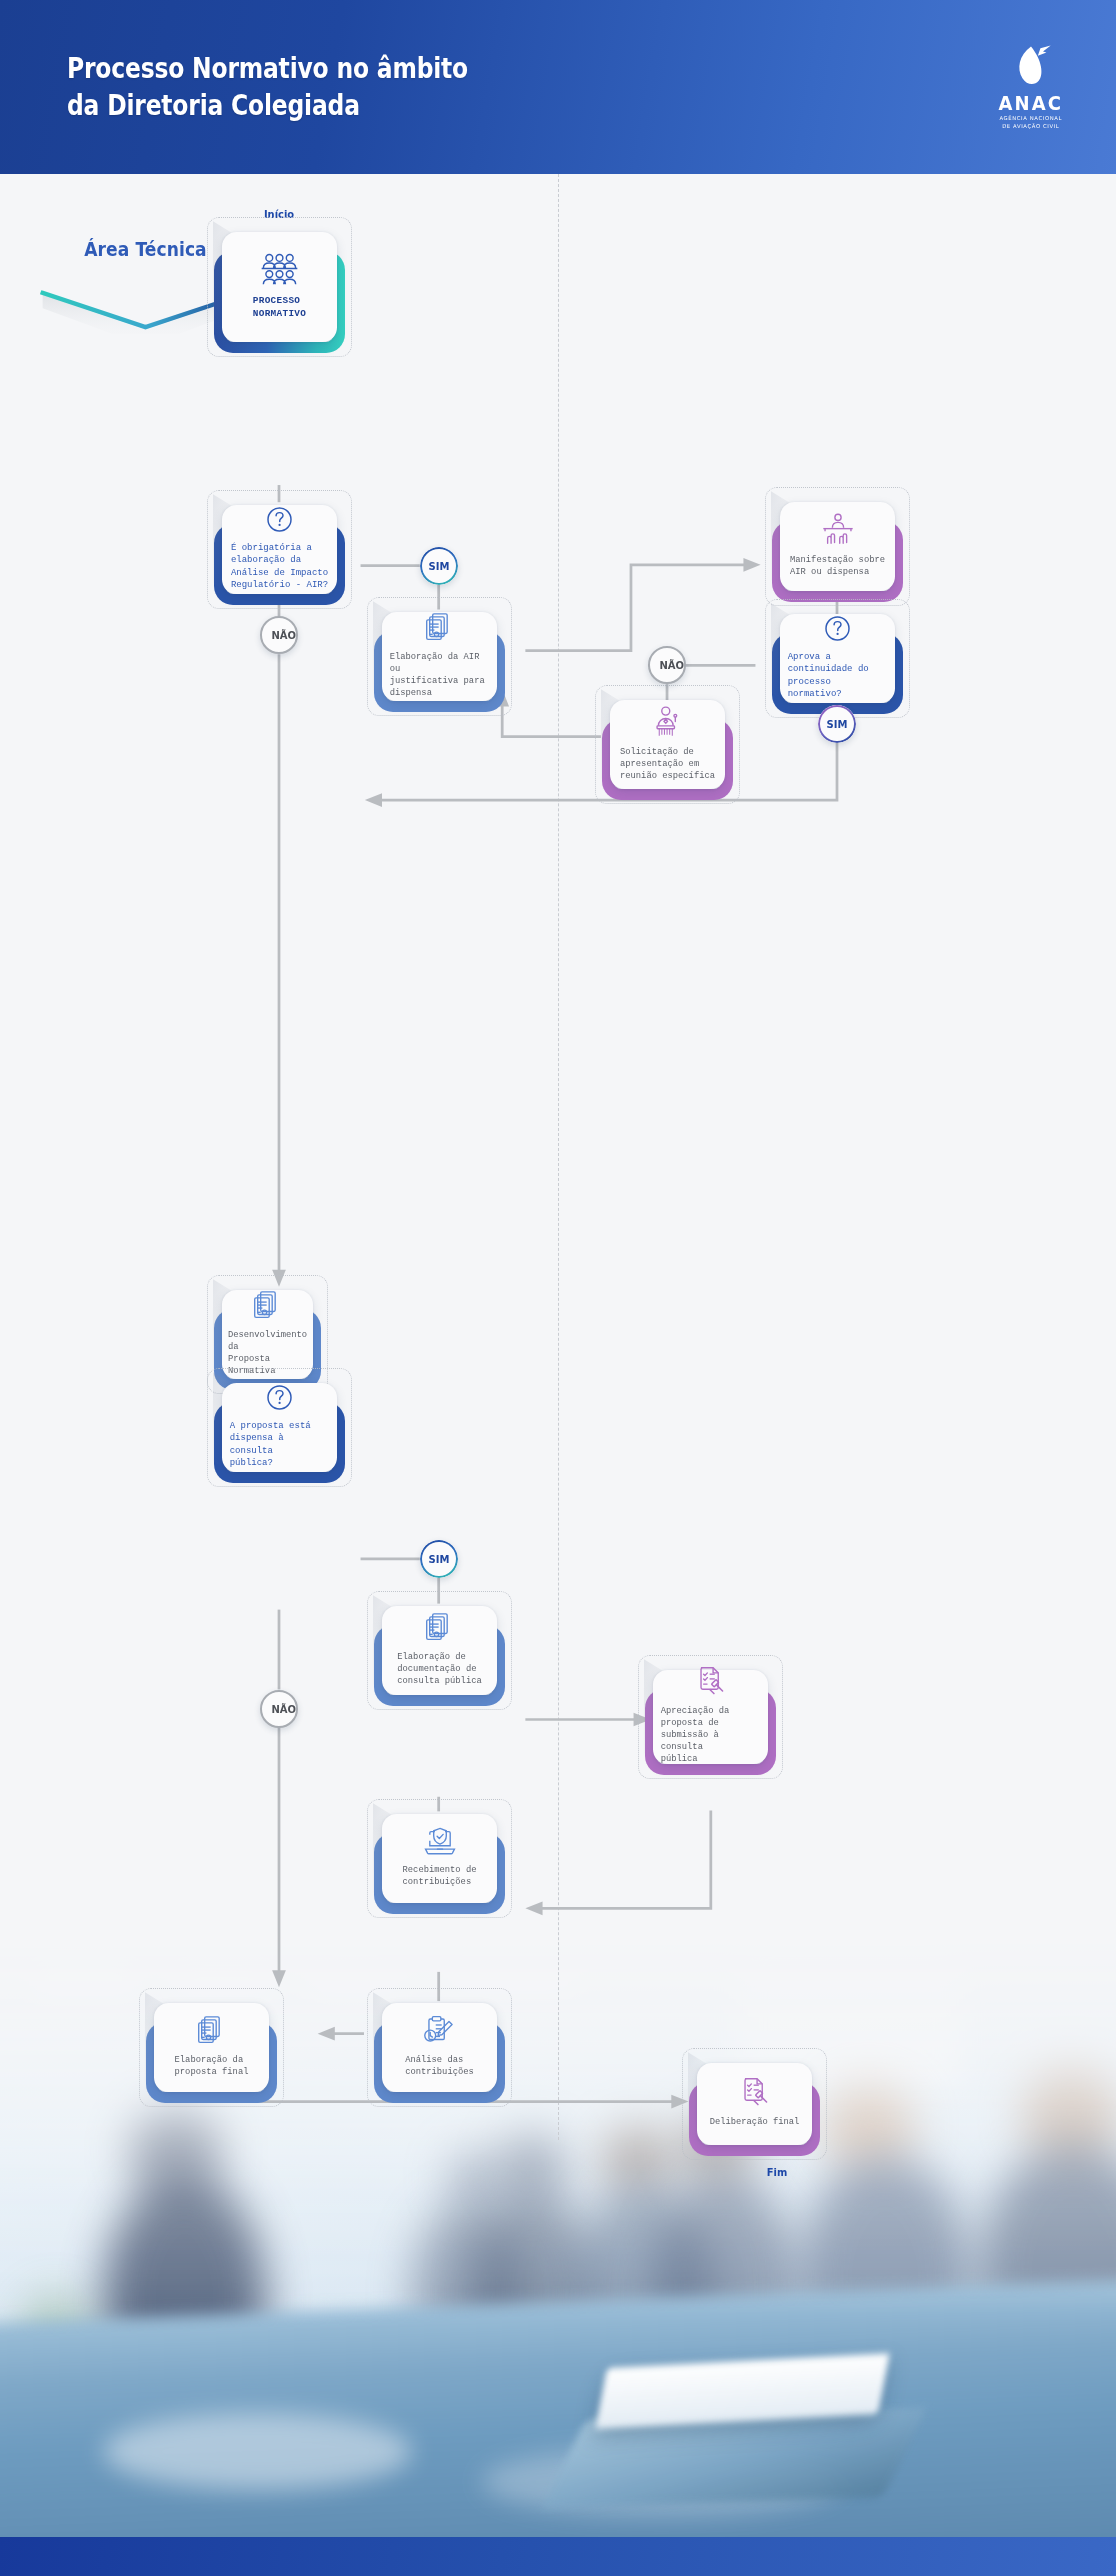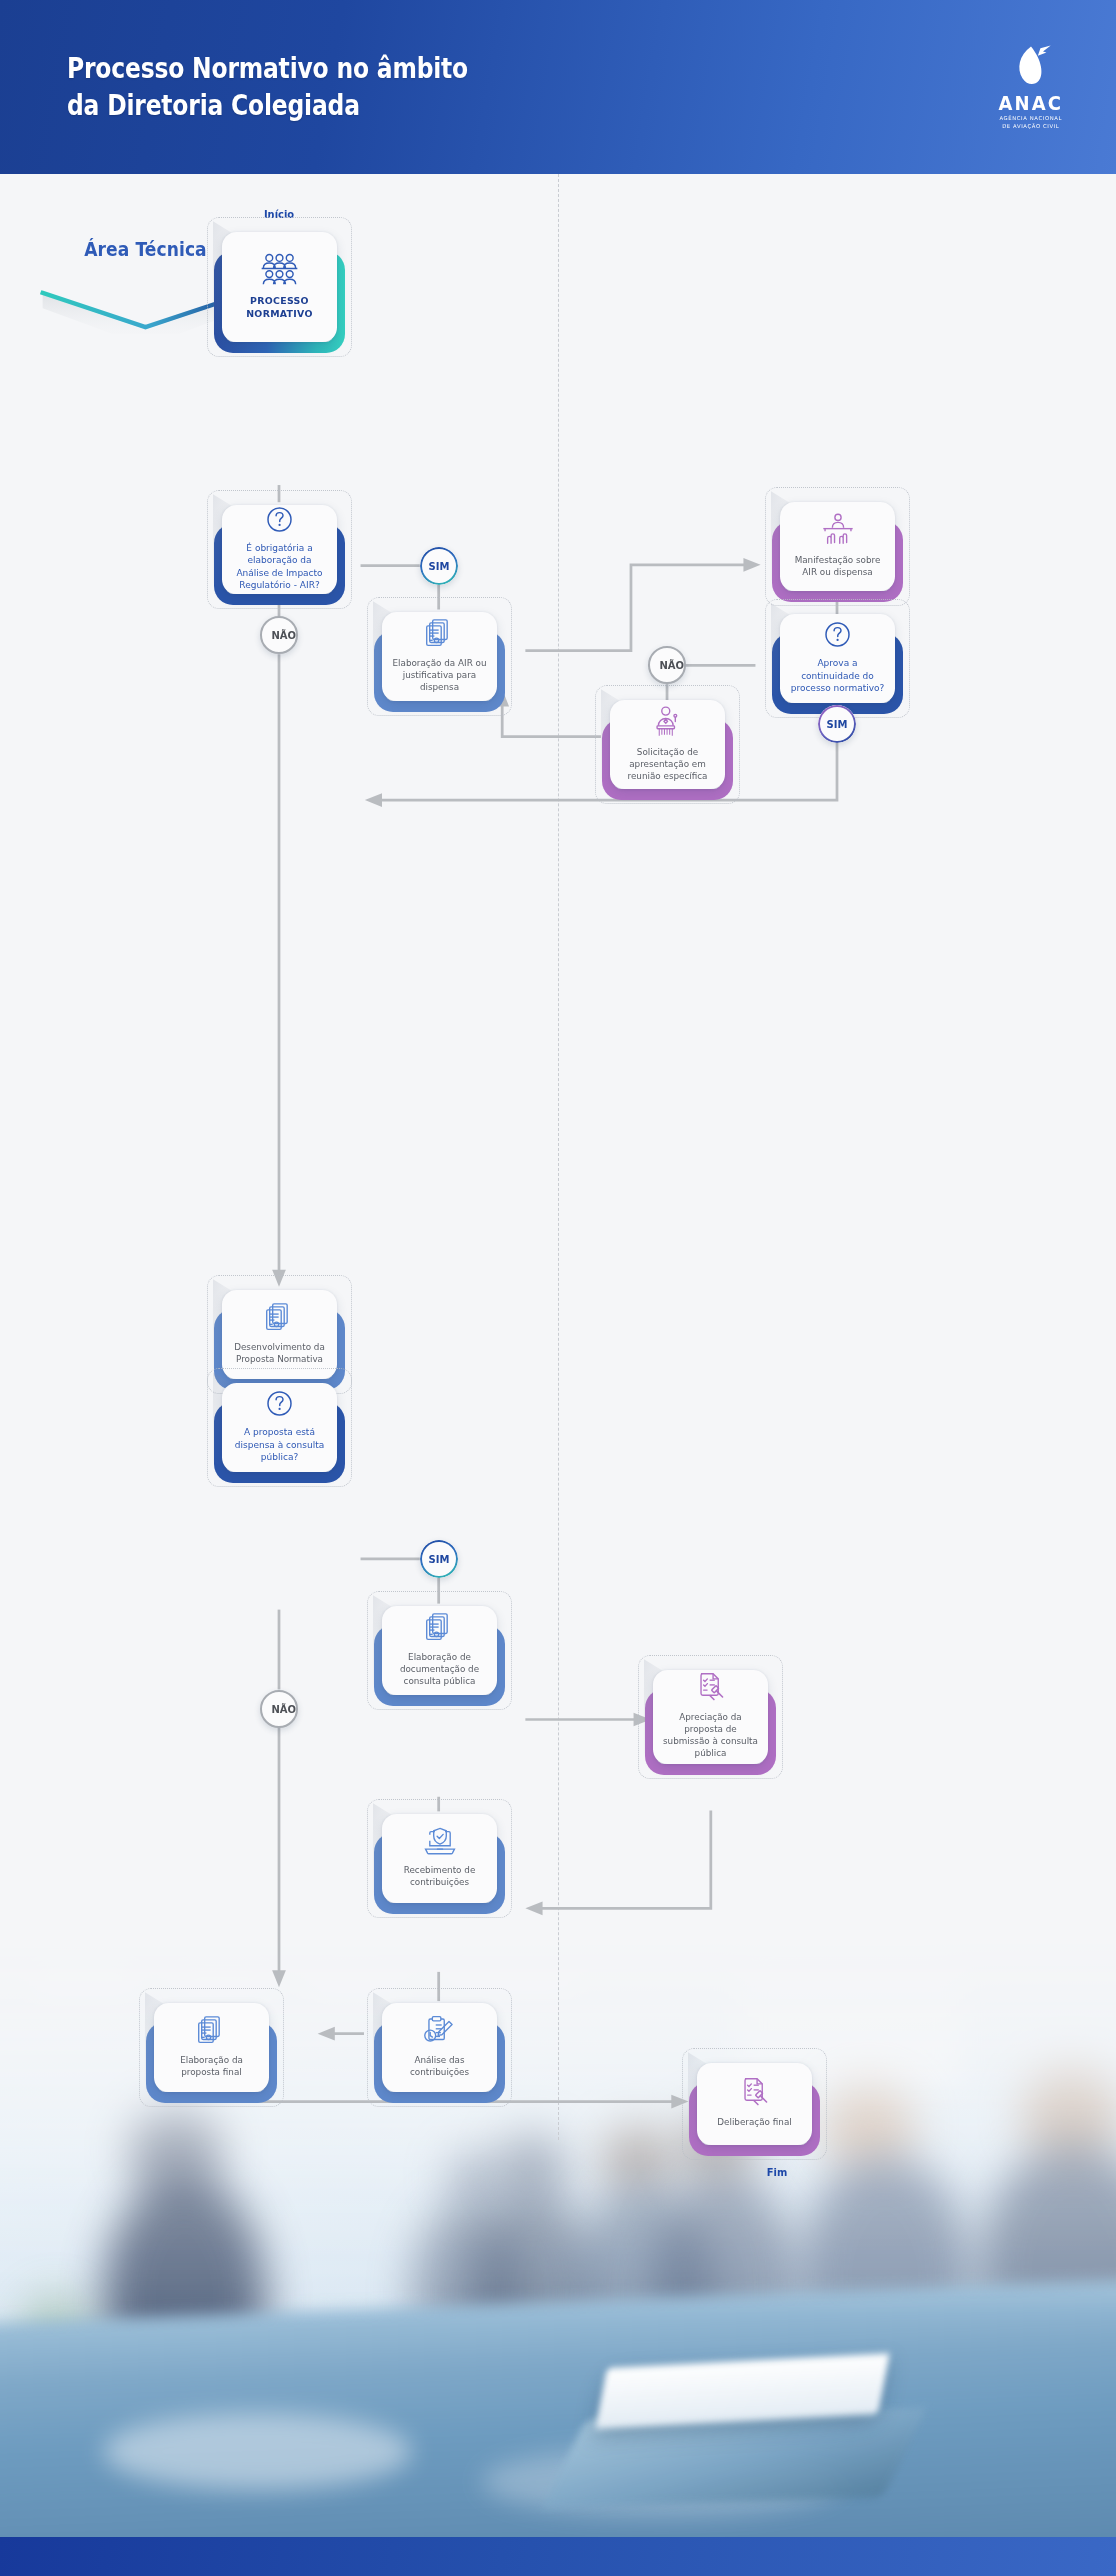--- a/index.html
+++ b/index.html
@@ -94,21 +94,21 @@
     display:flex; flex-direction:column; align-items:center; justify-content:center;
     padding:8.6px 7.7px 10.3px;
   }
   .node .shade{
     position:absolute; left:-9.4px; top:1.7px; width:20.6px; height:100%;
     background:linear-gradient(105deg, rgba(130,140,160,.17), rgba(130,140,160,0) 72%);
     transform:skewY(32deg); transform-origin:top right; pointer-events:none;
   }
   .node .ico{ margin-bottom:6px; }
   .node .lbl{
-    font-size:8.8px; line-height:1.36; text-align:center; color:#5c6068; white-space:pre-line;
+    font-size:8.8px; line-height:1.36; text-align:left; color:#5c6068; white-space:pre-line;font-family:Liberation Mono, monospace;
   }
   .node.decision .lbl{ color:#2e58b4; font-size:9px; }
   .node.start .lbl{ color:#1d3f92; font-weight:700; font-size:9.4px; letter-spacing:0.3px; }
   .bk-grad{ background:linear-gradient(90deg,#2b4fa2 0%,#2f66b8 40%,#2fb8bc 78%,#35cfc0 100%); }
   .bk-deepblue{ background:#2b55aa; }
   .bk-blue{ background:#5f89cc; }
   .bk-purple{ background:#b06fc4; }
   .node .back{ overflow:hidden; }
   .node .back .cut{
     position:absolute; left:11px; top:0; right:11px; bottom:11px;
@@ -408,21 +408,21 @@
           <rect x="7" y="24" width="20" height="3.4" rx=".8"></rect>
           <path d="M9.5 27.4v8M24.5 27.4v8M12.5 27.4v7M15.5 27.4v7M18.5 27.4v7M21.5 27.4v7" stroke-width="1.2"></path>
         </svg>
       </span>
       <span class="lbl">Solicitação de
 apresentação em
 reunião específica</span>
     </div>
   </div>
 
-  <div class="node" style="left:222px; top:1116px; width:115px; height:89px;">
+  <div class="node" style="left:222px; top:1116px; width:91px; height:89px;">
     <div class="dots"></div>
     <div class="back bk-blue">
         <div class="cut"></div>
       </div>
     <div class="shade"></div>
     <div class="card">
       <span class="ico">
         <svg width="29" height="31" viewBox="0 0 34 36" fill="none" stroke="#5b8ad6" stroke-width="1.6">
           <rect x="9" y="2" width="17" height="23" rx="1.6"></rect>
           <rect x="5.5" y="5.5" width="17" height="23" rx="1.6"></rect>

